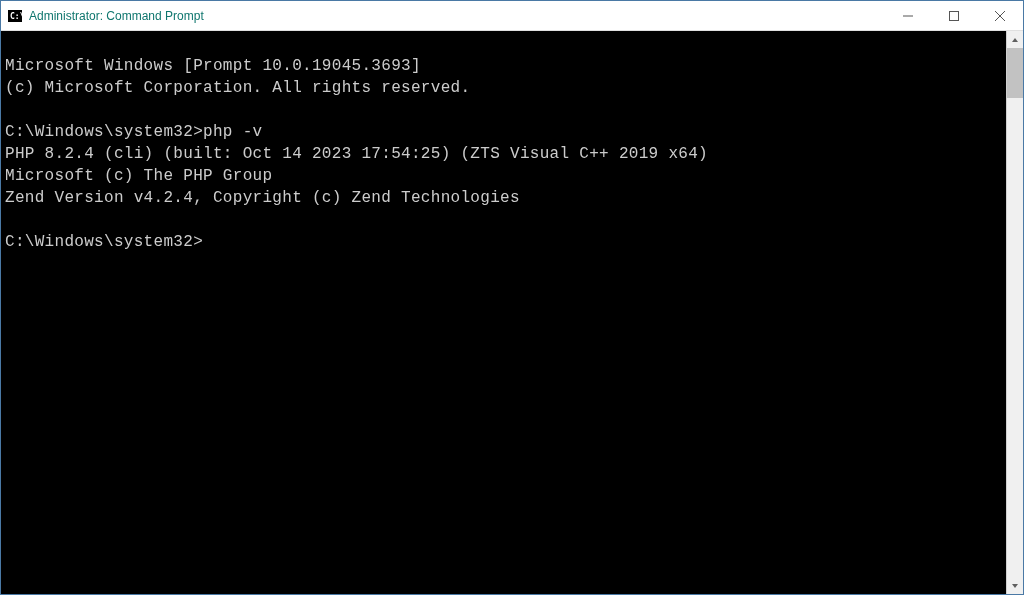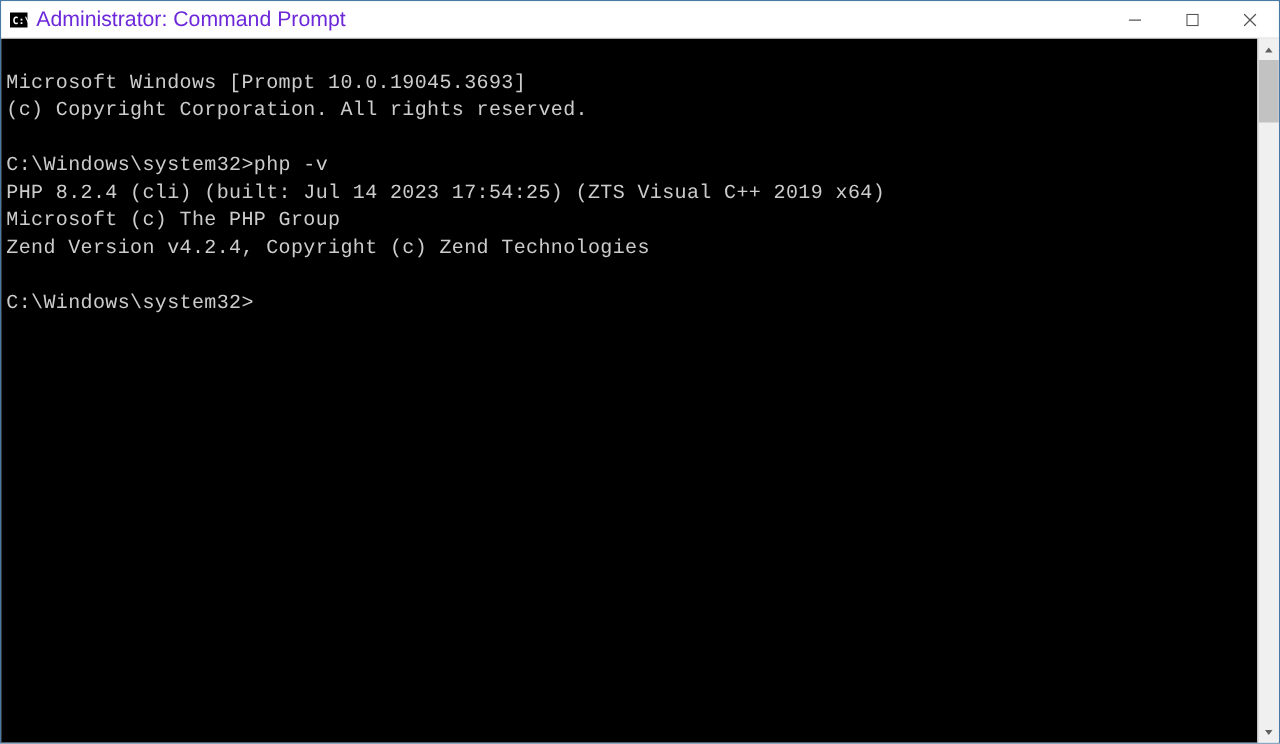--- a/index.html
+++ b/index.html
@@ -27,22 +27,22 @@
       border-bottom: 1px solid #e0e0e0;
       flex-shrink: 0;
     }
     .titlebar-icon {
       width: 16px;
       height: 16px;
       margin-right: 6px;
       flex-shrink: 0;
     }
     .title-text {
-      font-size: 17px;
-      color: #6d28d9;
+      font-size: 12px;
+      color: #0f766e;
       flex: 0 0 auto;
     }
     .title-spacer { flex: 1; }
     .win-controls {
       display: flex;
       height: 100%;
     }
     .win-btn {
       width: 46px;
       height: 100%;
@@ -132,24 +132,24 @@
           <line x1="0" y1="0" x2="10" y2="10" stroke="#555" stroke-width="1"></line>
           <line x1="10" y1="0" x2="0" y2="10" stroke="#555" stroke-width="1"></line>
         </svg>
       </div>
     </div>
   </div>
 
   <div class="client-area">
     <div class="terminal">
 <span>Microsoft Windows [Prompt 10.0.19045.3693]</span>
-<span>(c) Copyright Corporation. All rights reserved.</span>
+<span>(c) Microsoft Corporation. All rights reserved.</span>
 <span class="blank"></span>
 <span>C:\Windows\system32&gt;php -v</span>
-<span>PHP 8.2.4 (cli) (built: Jul 14 2023 17:54:25) (ZTS Visual C++ 2019 x64)</span>
+<span>PHP 8.2.4 (cli) (built: Oct 14 2023 17:54:25) (ZTS Visual C++ 2019 x64)</span>
 <span>Microsoft (c) The PHP Group</span>
 <span>Zend Version v4.2.4, Copyright (c) Zend Technologies</span>
 <span class="blank"></span>
 <span>C:\Windows\system32&gt;</span>
 </div>
     <div class="scrollbar">
       <div class="scroll-arrow">
         <svg width="8" height="8" viewBox="0 0 8 8">
             <polygon points="4,2 7,6 1,6" fill="#606060"></polygon>
           </svg>

